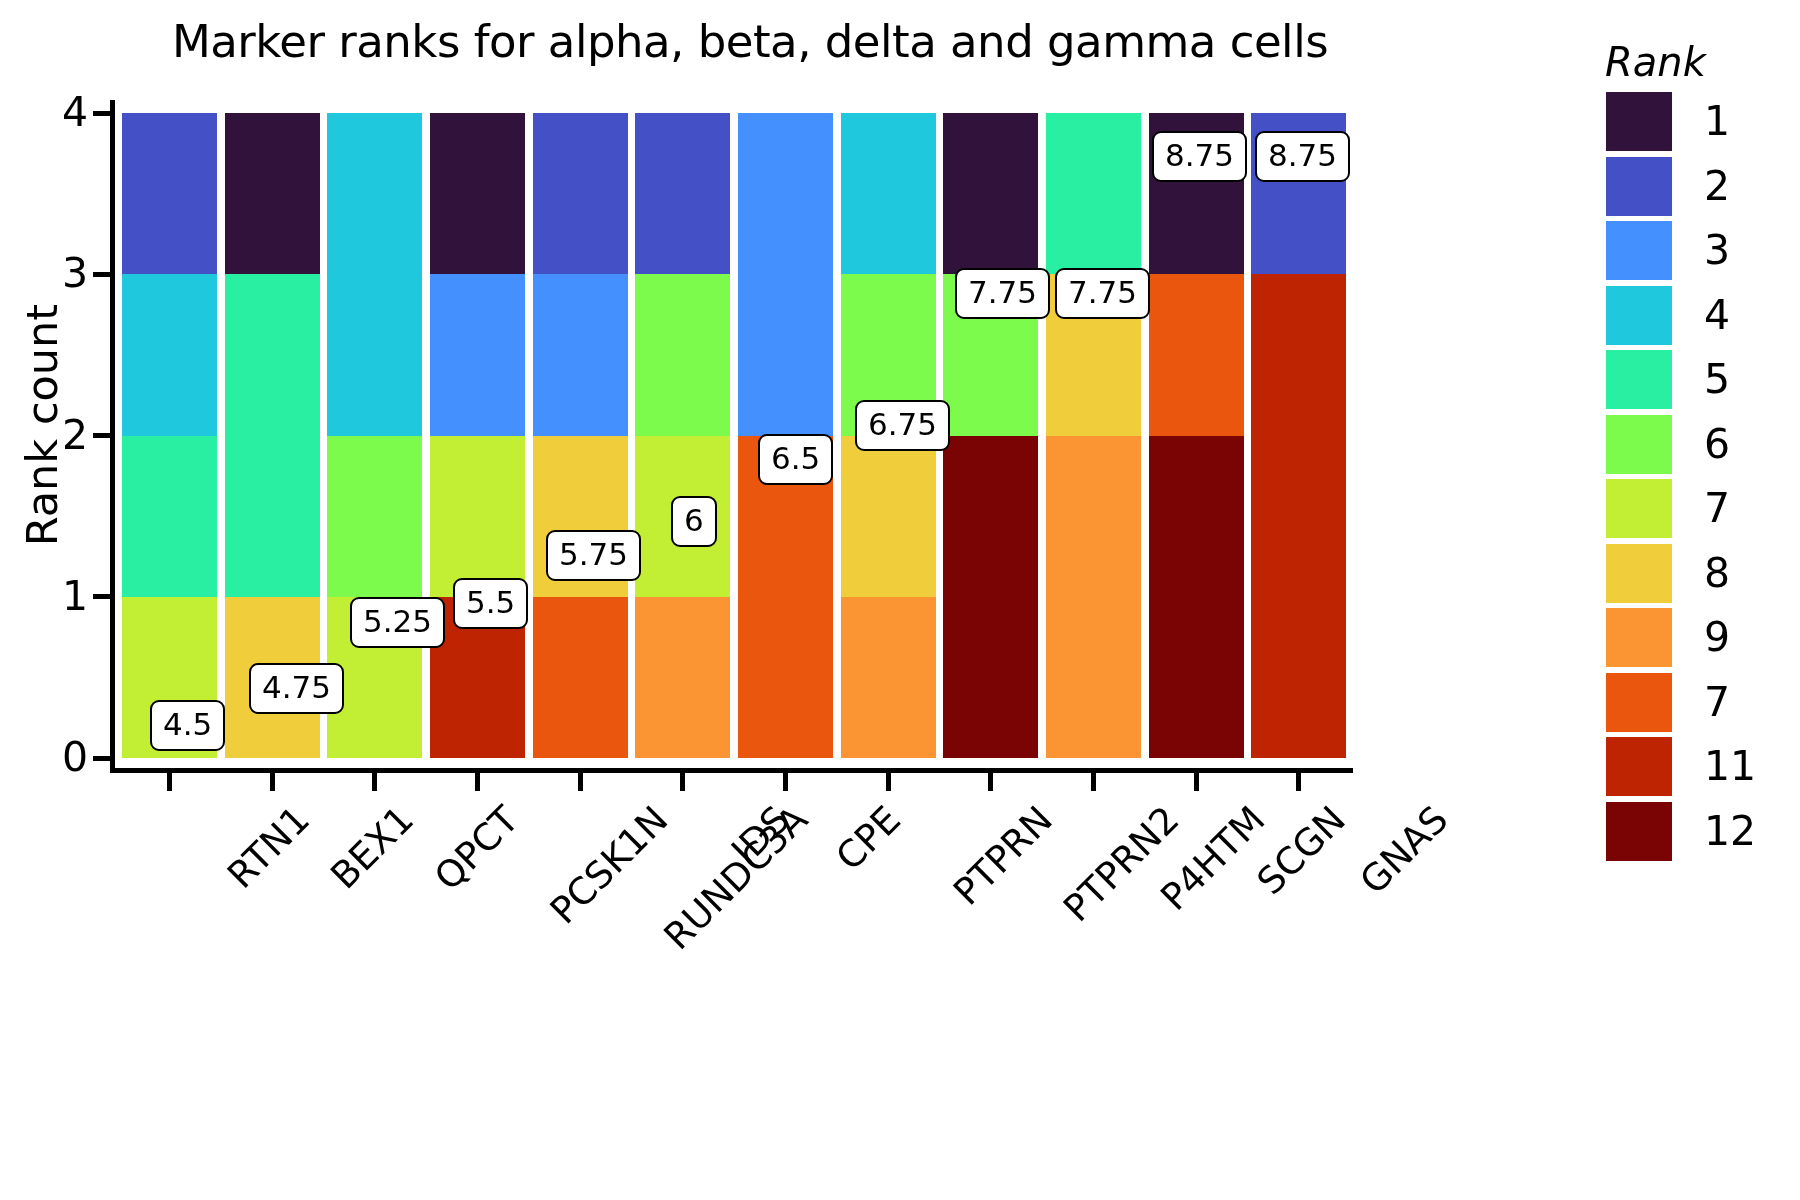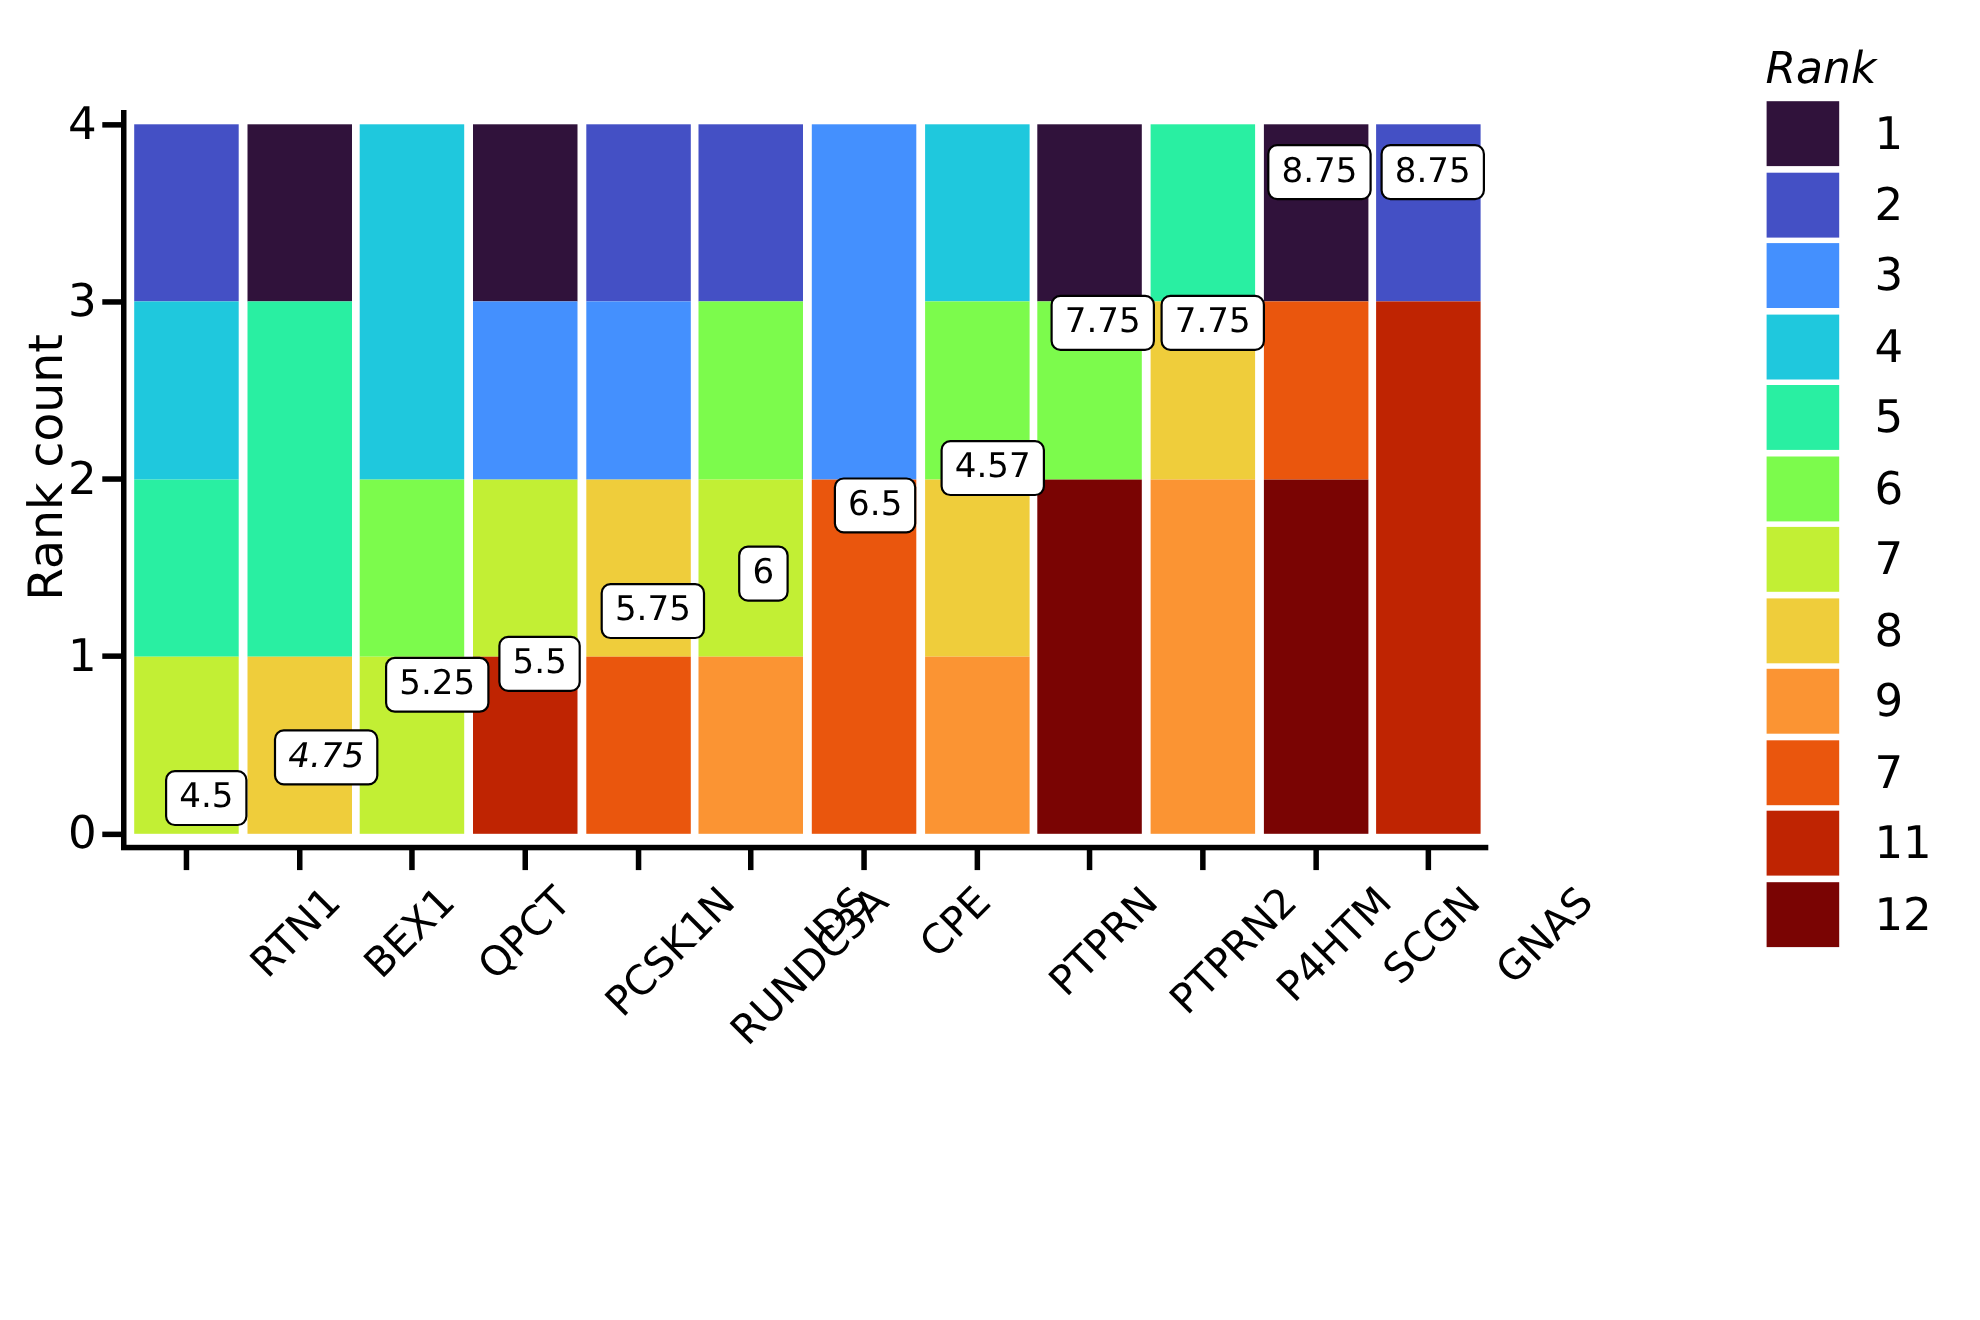--- a/index.html
+++ b/index.html
@@ -177,20 +177,21 @@
     font-size: 41px;
     line-height: 41px;
     white-space: nowrap;
   }
 </style>
 </head>
 <body>
 
 <div id="figure">
 
+  <div id="chart-title">Marker ranks for alpha, beta, delta and gamma cells</div>
 
   <div id="y-axis-line"></div>
   <div id="x-axis-line"></div>
 
   <div id="y-axis-title">Rank count</div>
 
   <div id="yticks">
       <div class="ytick-mark" style="top: 755.5px;"></div>
       <div class="ytick-label" style="top: 737px;">0</div>
       <div class="ytick-mark" style="top: 594.25px;"></div>
@@ -344,24 +345,24 @@
         <div class="legend-swatch" style="background: rgb(191, 36, 2);"></div>
         <div class="legend-label">11</div>
       </div>
       <div class="legend-row" style="top: 777.5px; width: 200px;">
         <div class="legend-swatch" style="background: rgb(122, 4, 3);"></div>
         <div class="legend-label">12</div>
       </div>
     </div>
 
 <div class="bar-label-box" style="left: 150px; top: 700px;">4.5</div>
-    <div class="bar-label-box" style="left: 249px; top: 663px; font-style: italic;">4.75</div>
+    <div class="bar-label-box" style="left: 249px; top: 663px;">4.75</div>
     <div class="bar-label-box" style="left: 350px; top: 597px;">5.25</div>
     <div class="bar-label-box" style="left: 453px; top: 568px; margin-top: 10px;">5.5</div>
     <div class="bar-label-box" style="left: 546px; top: 530px;">5.75</div>
     <div class="bar-label-box" style="left: 671px; top: 496px;">6</div>
     <div class="bar-label-box" style="left: 758px; top: 434px;">6.5</div>
-    <div class="bar-label-box" style="left: 855px; top: 400px;">4.57</div>
+    <div class="bar-label-box" style="left: 855px; top: 400px;">6.75</div>
     <div class="bar-label-box" style="left: 955px; top: 268px;">7.75</div>
     <div class="bar-label-box" style="left: 1055px; top: 268px;">7.75</div>
     <div class="bar-label-box" style="left: 1152px; top: 131px;">8.75</div>
     <div class="bar-label-box" style="left: 1255px; top: 131px;">8.75</div>
   </div>
 
 </body></html>

